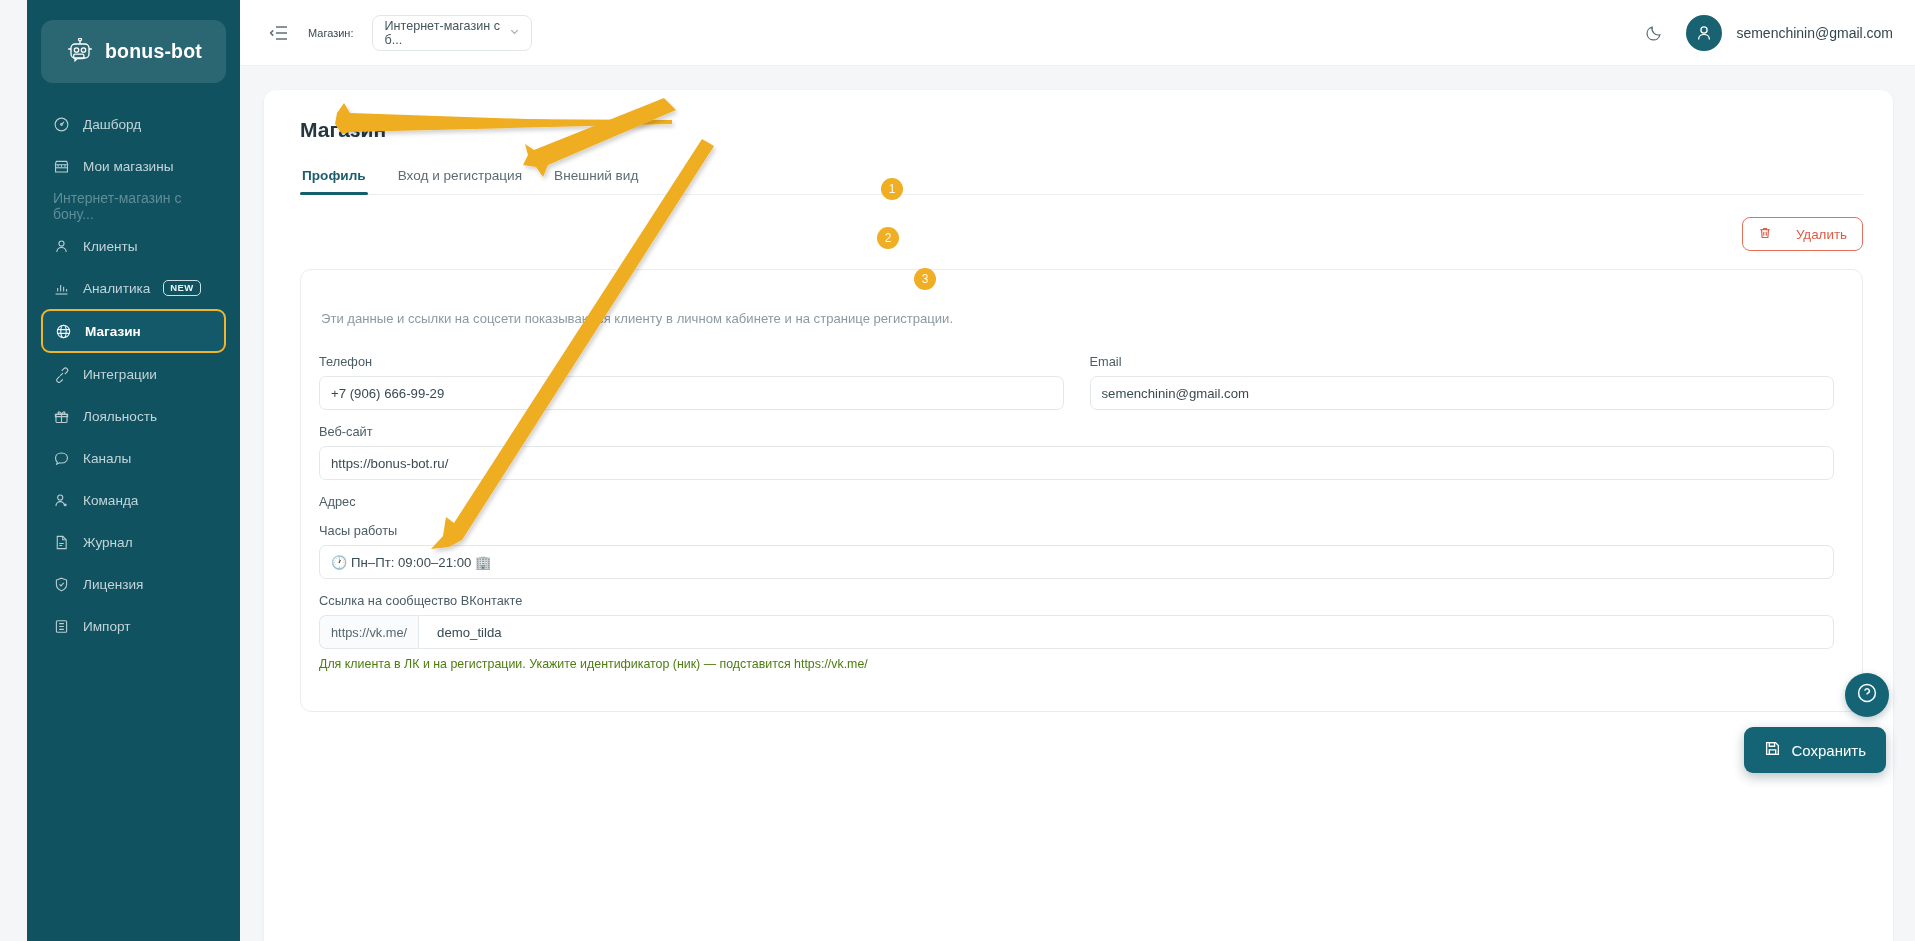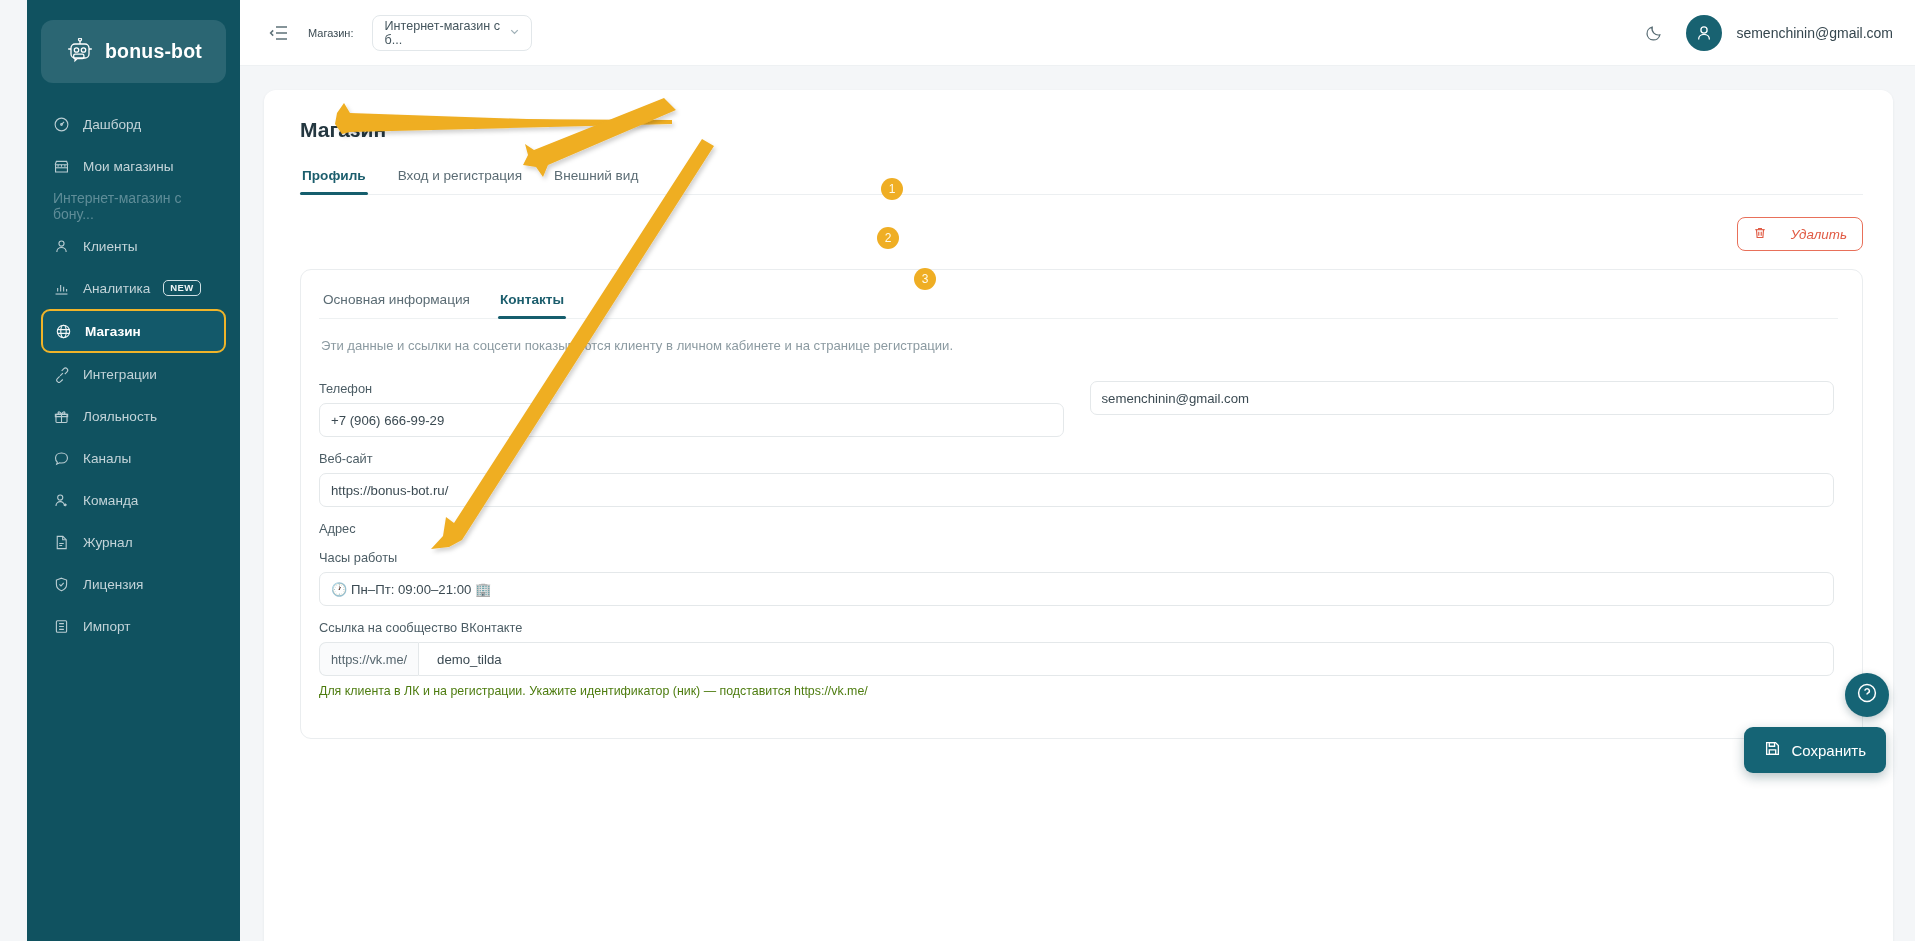--- a/index.html
+++ b/index.html
@@ -152,21 +152,20 @@
     border: 1px solid #e8705a;
     color: #e05a43;
     background: #fff;
     border-radius: 8px;
     height: 34px;
     padding: 0 15px;
     font-size: 13.4px;
     display: flex; align-items: center; gap: 24px;
     cursor: pointer;
     font-family: "Liberation Sans", sans-serif;
-    font-style: italic;
   }
 
   .inner-card {
     border: 1px solid #eaedef;
     border-radius: 11px;
     margin-top: 10px;
     padding: 22px 24px 40px 18px;
   }
   .tabs-inner { display: flex; gap: 26px; border-bottom: 1px solid #eef1f2; padding-left: 2px; }
   .tab2 {
@@ -488,35 +487,32 @@
                 <path d="M4 4.2 l.7 9 h6.6 l.7-9"></path>
                   <path d="M6.6 6.6 v4.4 M9.4 6.6 v4.4"></path>
               </svg>
             </span>
             <span>Удалить</span>
           </button>
         </div>
 
         <div class="inner-card">
 
-          <div class="tabs-inner">
-            <div class="tab2">Основная информация</div>
-            <div class="tab2 active">Контакты</div>
-          </div>
 
           <p class="hint">Эти данные и ссылки на соцсети показываются клиенту в личном кабинете и на странице регистрации.</p>
 
           <div class="fields">
 
             <div class="row2">
               <div class="field half">
                 <label class="flabel">Телефон</label>
                 <div class="finput">+7 (906) 666-99-29</div>
               </div>
               <div class="field half">
+                <label class="flabel">Email</label>
                 <div class="finput">semenchinin@gmail.com</div>
               </div>
             </div>
 
             <div class="field">
               <label class="flabel">Веб-сайт</label>
               <div class="finput">https://bonus-bot.ru/</div>
             </div>
 
             <div class="field">

